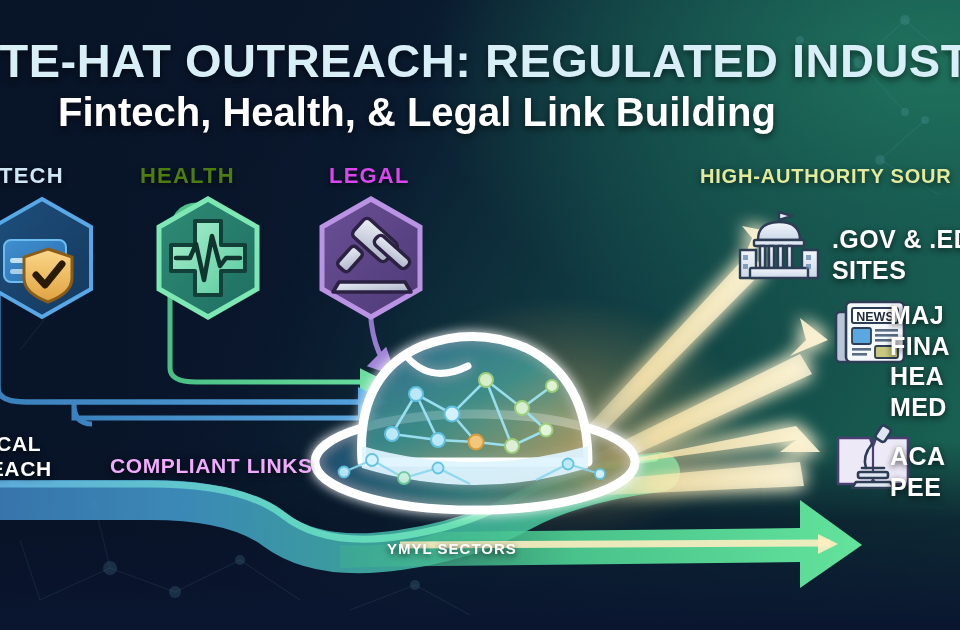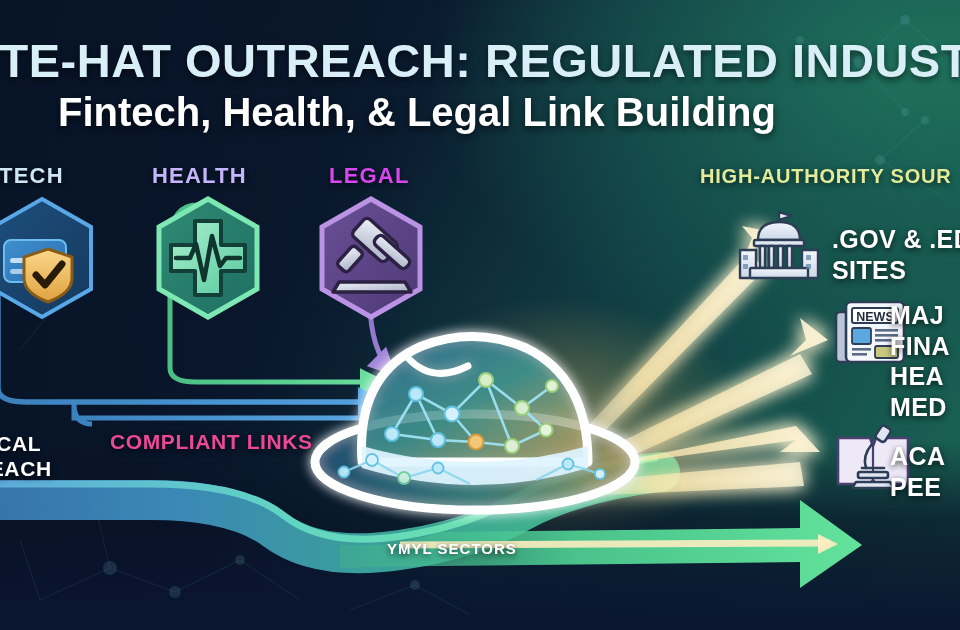--- a/index.html
+++ b/index.html
@@ -24,32 +24,32 @@
     font-size:47px;font-weight:bold;letter-spacing:.5px;color:#d9eff7;
     white-space:nowrap;text-shadow:0 3px 7px rgba(0,0,0,.55);}
   .title-sub{position:absolute;left:58px;top:90px;width:980px;
     font-size:40px;font-weight:bold;color:#ffffff;white-space:nowrap;
     text-shadow:0 3px 7px rgba(0,0,0,.6);}
 
   
   .cat-label{position:absolute;font-size:22px;font-weight:bold;letter-spacing:1.2px;
     white-space:nowrap;text-shadow:0 2px 5px rgba(0,0,0,.65);}
   #lbl-fintech{left:-18px;top:163px;color:#cfe6f5;}
-  #lbl-health {left:152px;top:163px;color:#c4b5fd;}
+  #lbl-health {left:140px;top:163px;color:#4d7c0f;}
   #lbl-legal  {left:329px;top:163px;color:#d946ef;}
 
   .src-title{position:absolute;left:700px;top:165px;font-size:20px;font-weight:bold;
     letter-spacing:.8px;color:#e2eb9c;white-space:nowrap;
     text-shadow:0 2px 6px rgba(0,0,0,.6);}
 
   .side-label{position:absolute;font-size:21px;font-weight:bold;color:#ffffff;
     letter-spacing:.6px;line-height:1.18;white-space:nowrap;
     text-shadow:0 2px 6px rgba(0,0,0,.75);}
   #lbl-ethical{left:-26px;top:432px;}
-  #lbl-compliant{left:110px;top:430px;color:#ec4899;}
+  #lbl-compliant{left:110px;top:454px;color:#f0abfc;}
   #lbl-ymyl{left:387px;top:540px;font-size:15px;letter-spacing:1px;}
 
   .src-label{position:absolute;font-size:25px;font-weight:bold;color:#ffffff;
     line-height:1.22;letter-spacing:.4px;white-space:nowrap;
     text-shadow:0 2px 6px rgba(0,0,0,.7);}
   #lbl-src-0{left:832px;top:224px;}
   #lbl-src-1{left:890px;top:300px;}
   #lbl-src-2{left:890px;top:432px;margin-top:9px;}
 
   

